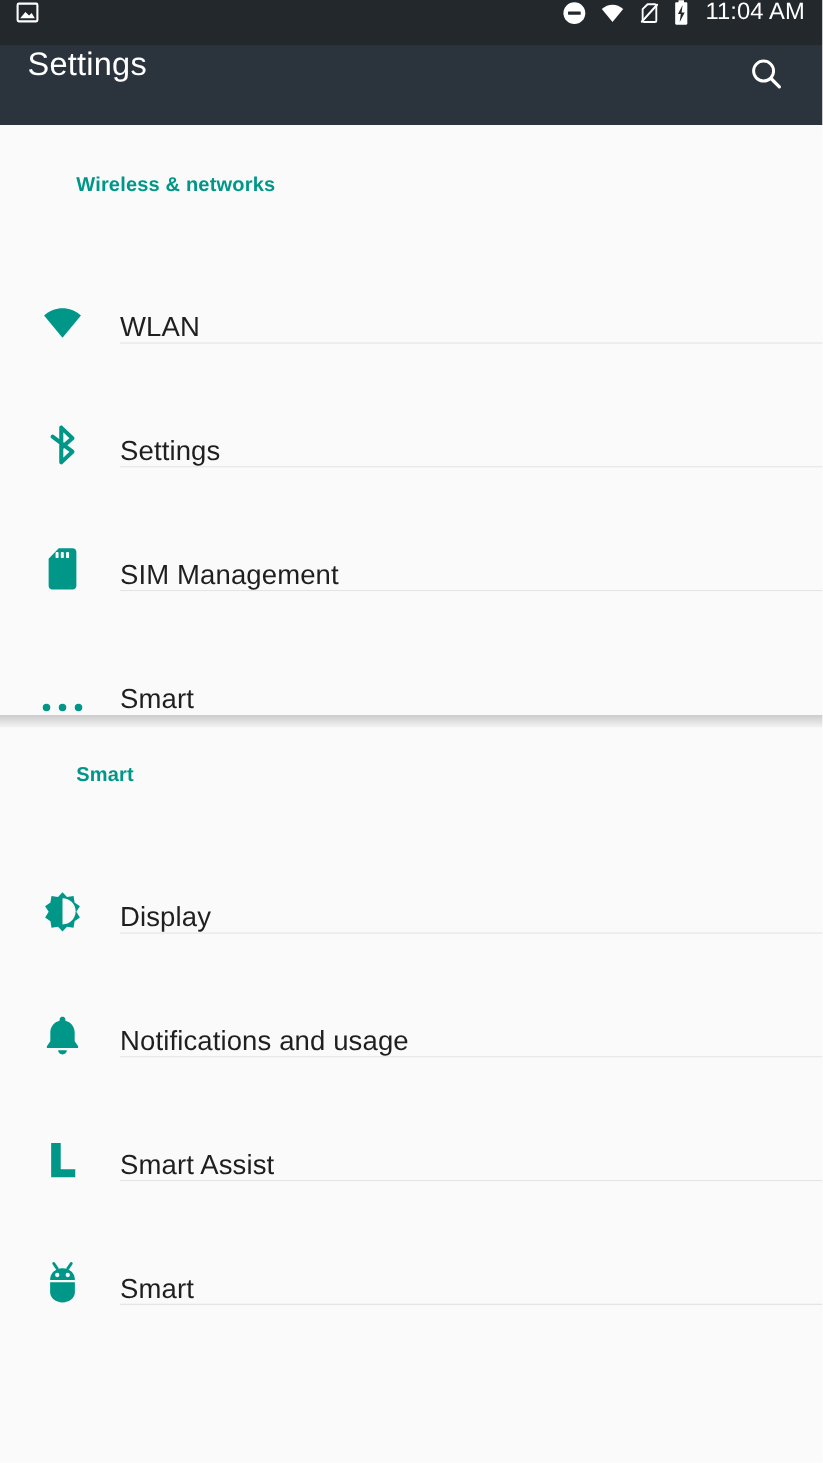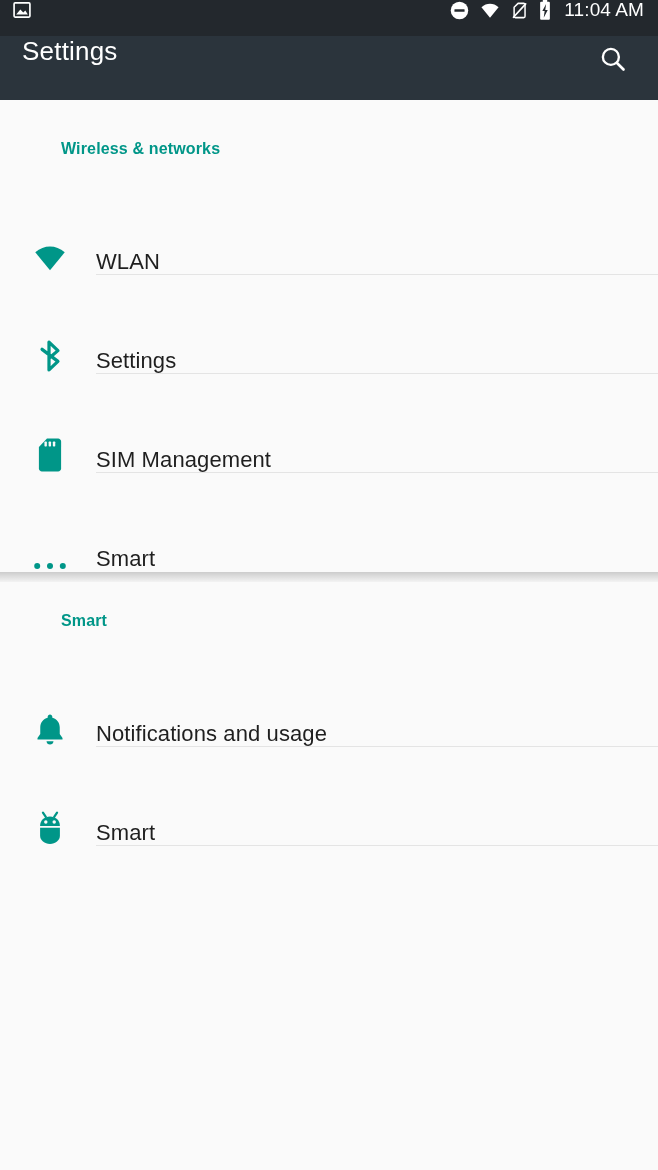--- a/index.html
+++ b/index.html
@@ -186,32 +186,51 @@
         </div>
         <div class="row-label">Smart</div>
       </div>
     </div>
 
     <div class="group-gap"></div>
 
     <div class="group">
       <div class="group-header">Smart</div>
 
+      <div class="row">
+        <div class="row-icon">
+          <svg width="36" height="36" viewBox="0 0 24 24">
+            <path d="M12 1.4 L14.6 4.2 L18.4 3.6 L19.0 7.4 L22.1 9.6 L20.0 12.8 L22.1 16.0 L19.0 18.2 L18.4 22.0 L14.6 21.4 L12 24.2 L9.4 21.4 L5.6 22.0 L5.0 18.2 L1.9 16.0 L4.0 12.8 L1.9 9.6 L5.0 7.4 L5.6 3.6 L9.4 4.2 Z" fill="#009688" transform="scale(0.92) translate(1.05,0.6)"></path>
+            <path d="M12 5.0 A7.0 7.0 0 0 1 12 19.0 Z" fill="#fafafa"></path>
+          </svg>
+        </div>
+        <div class="row-label">Display</div>
+        <div class="row-divider"></div>
+      </div>
 
       <div class="row">
         <div class="row-icon">
           <svg width="32" height="36" viewBox="0 0 22 24">
             <path d="M11 2.0 C11.9 2.0 12.6 2.7 12.6 3.6 V4.2 C15.6 4.9 17.7 7.6 17.7 10.8 V15.4 L19.6 18.2 V19.2 H2.4 V18.2 L4.3 15.4 V10.8 C4.3 7.6 6.4 4.9 9.4 4.2 V3.6 C9.4 2.7 10.1 2.0 11 2.0 Z" fill="#009688"></path>
             <path d="M8.6 20.4 H13.4 C13.4 21.7 12.3 22.7 11 22.7 C9.7 22.7 8.6 21.7 8.6 20.4 Z" fill="#009688"></path>
           </svg>
         </div>
         <div class="row-label">Notifications and usage</div>
         <div class="row-divider"></div>
       </div>
 
+      <div class="row">
+        <div class="row-icon">
+          <svg width="32" height="34" viewBox="0 0 22 24">
+            <path d="M4.6 2.4 H10.0 V17.2 H18.2 V21.8 H4.6 Z" fill="#009688"></path>
+          </svg>
+        </div>
+        <div class="row-label">Smart Assist</div>
+        <div class="row-divider"></div>
+      </div>
 
       <div class="row">
         <div class="row-icon">
           <svg width="30" height="36" viewBox="0 0 20 24">
             <path d="M5.3 1.8 L7.2 4.6" stroke="#009688" stroke-width="1.5" stroke-linecap="round" fill="none"></path>
             <path d="M14.7 1.8 L12.8 4.6" stroke="#009688" stroke-width="1.5" stroke-linecap="round" fill="none"></path>
             <path d="M3.4 10.6 C3.4 6.8 6.4 4.4 10 4.4 C13.6 4.4 16.6 6.8 16.6 10.6 Z" fill="#009688"></path>
             <circle cx="7.2" cy="8.0" r="1.15" fill="#fafafa"></circle>
             <circle cx="12.8" cy="8.0" r="1.15" fill="#fafafa"></circle>
             <path d="M3.4 11.8 H16.6 V17.2 C16.6 20.3 13.6 22.6 10 22.6 C6.4 22.6 3.4 20.3 3.4 17.2 Z" fill="#009688"></path>

